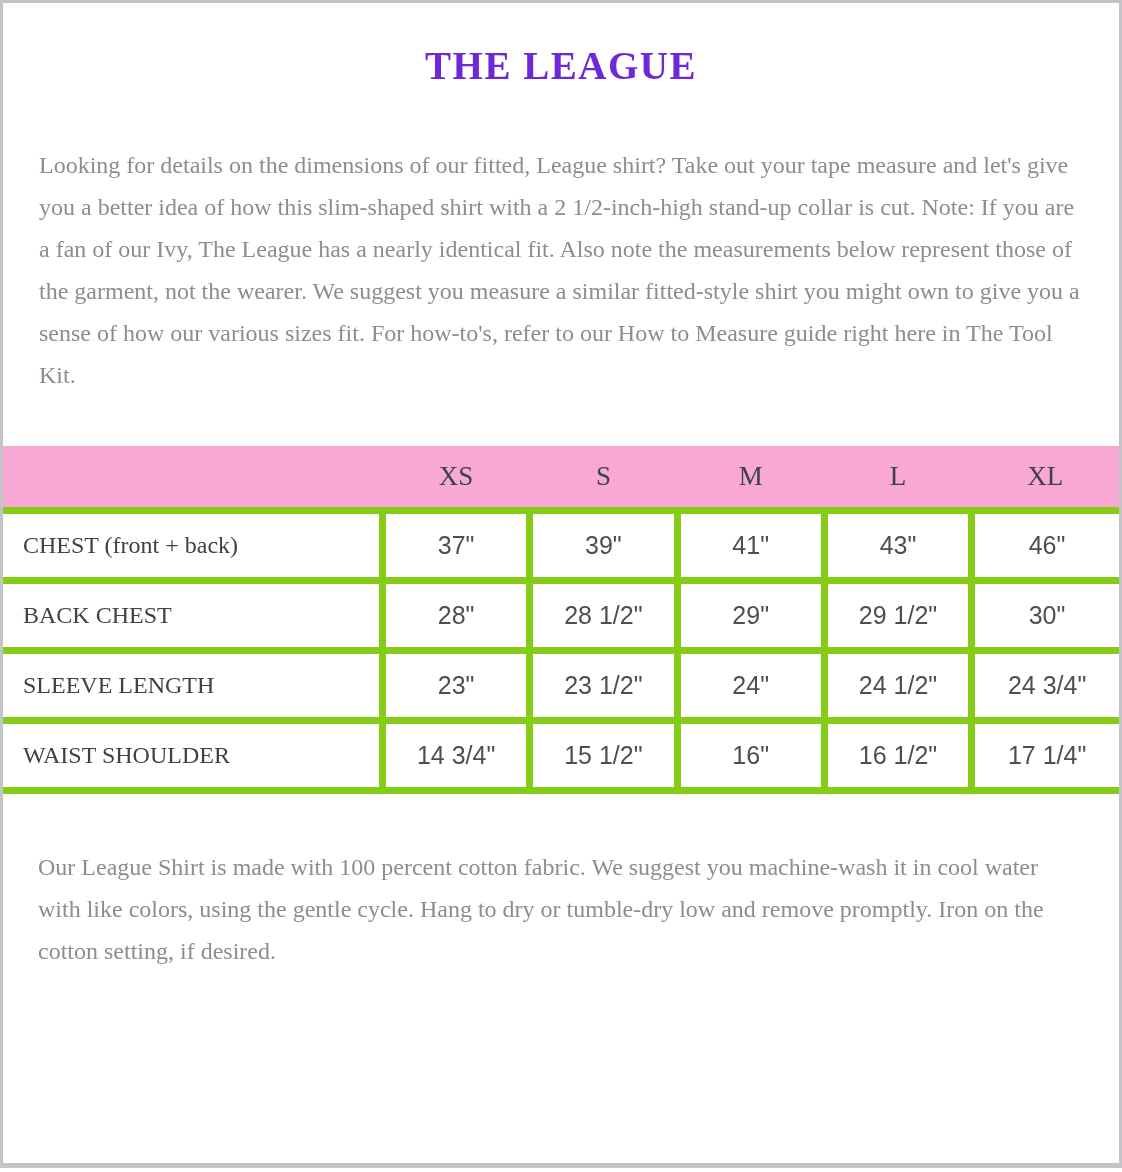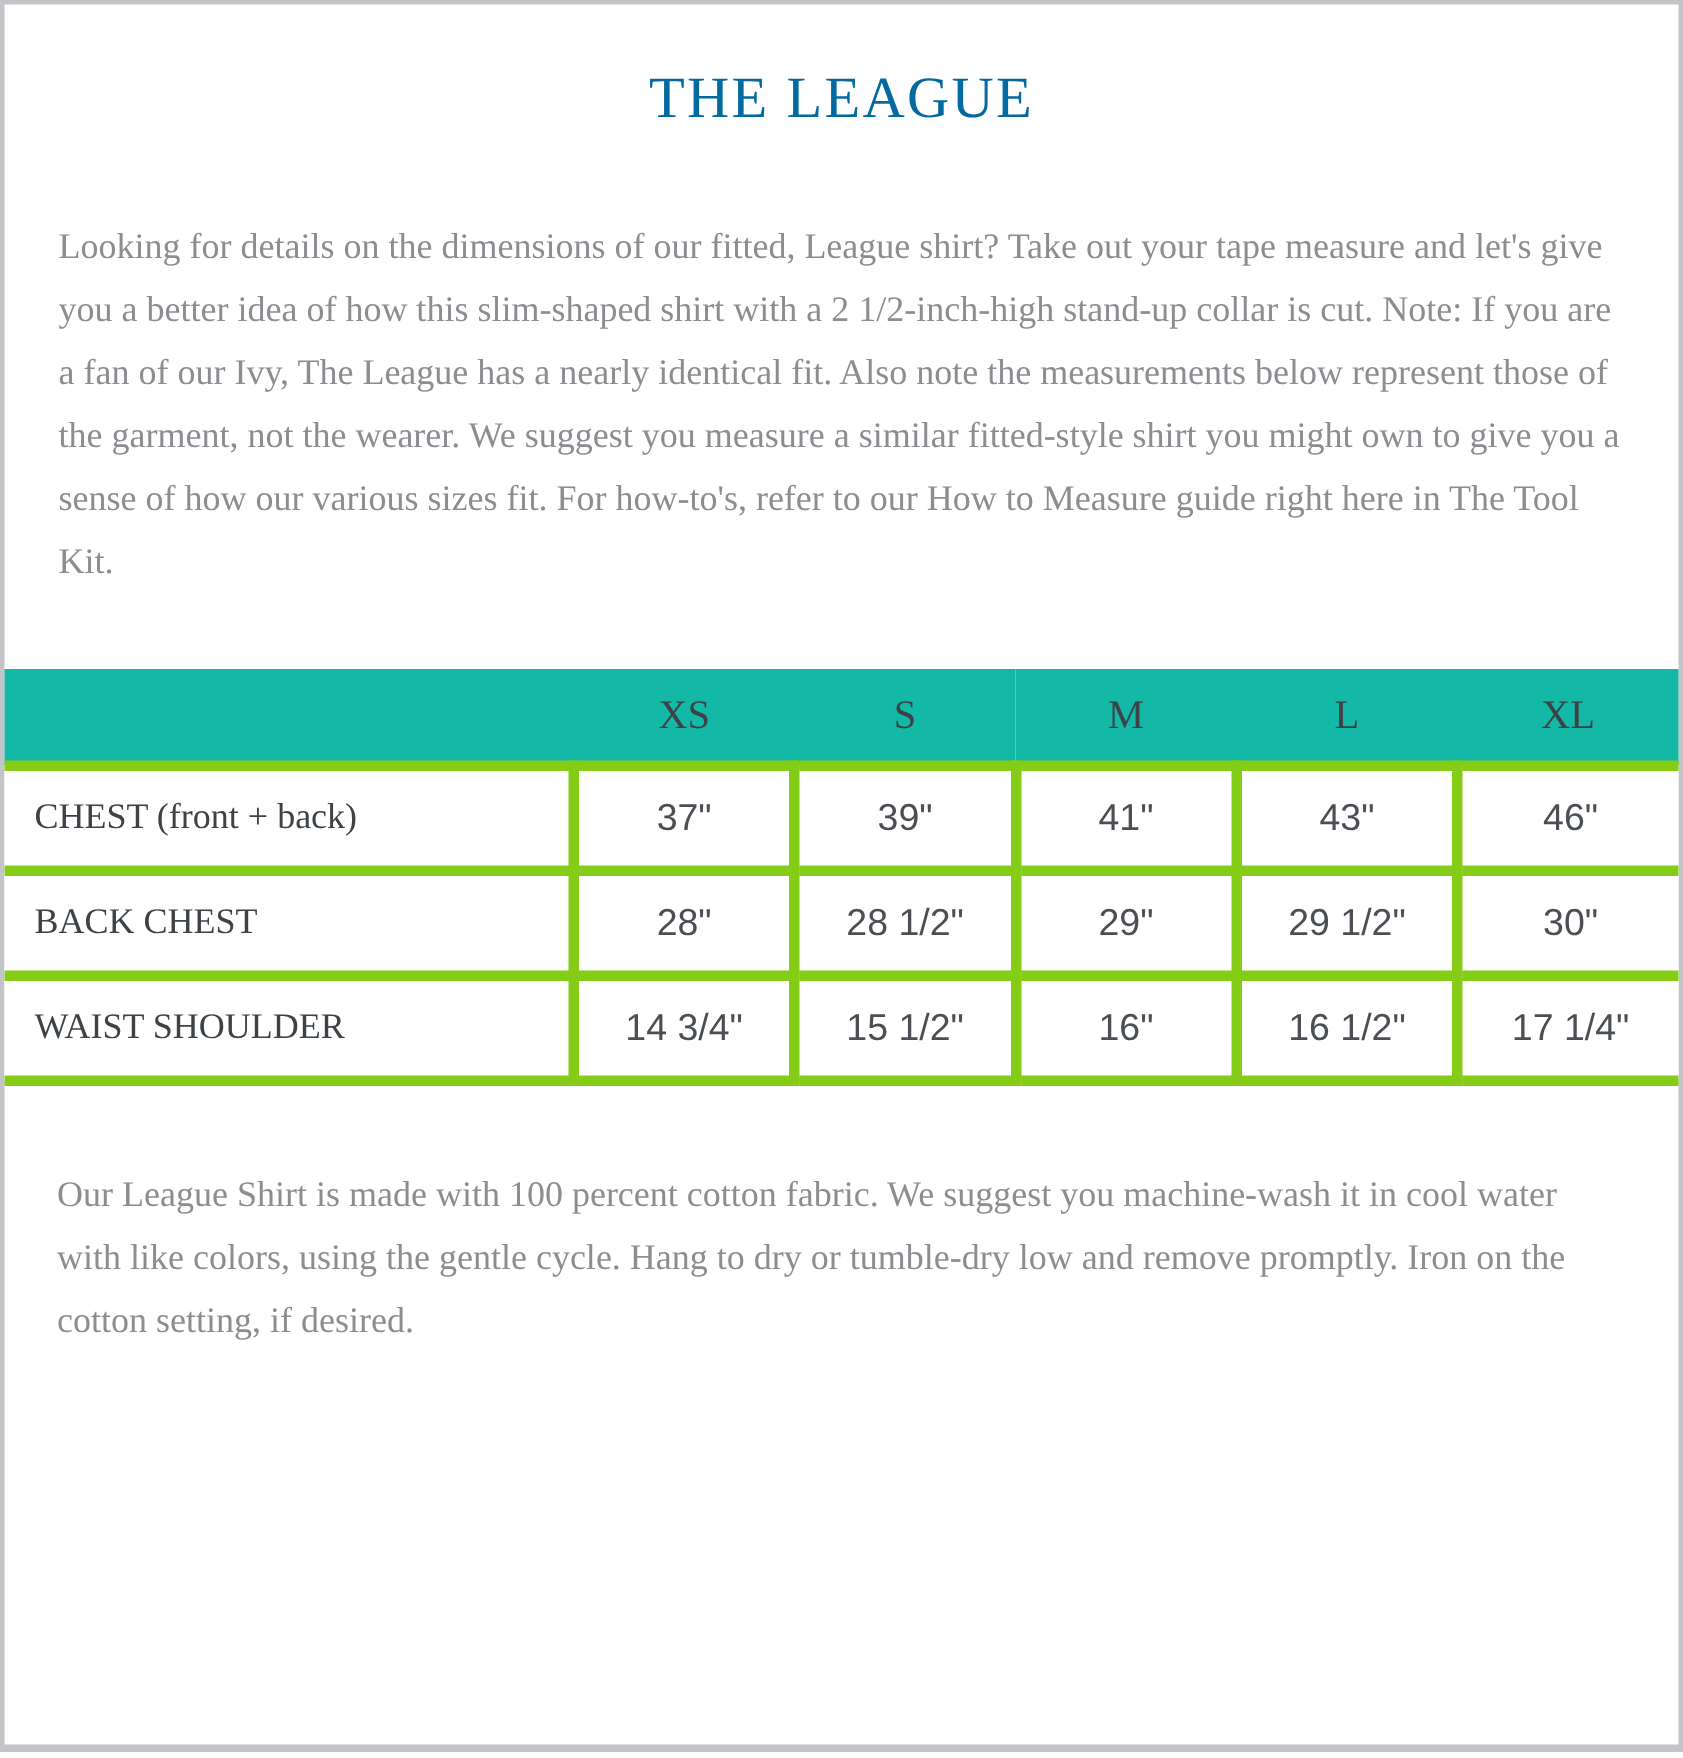--- a/index.html
+++ b/index.html
@@ -14,40 +14,40 @@
     width: 1122px;
     height: 1168px;
     background: #ffffff;
     border: 3px solid #c3c4c8;
     border-bottom-width: 5px;
   }
   .page-title {
     margin-top: 40px;
     text-align: center;
     font-size: 39px;
-    font-weight: normal;
+    font-weight: bold;
     letter-spacing: 1.5px;
-    color: #0369a1;
+    color: #6d28d9;
   }
   .body-text {
     margin: 0 35px;
     font-size: 24px;
     line-height: 42px;
     color: #8c8d91;
   }
   .intro-text { margin-top: 56px; margin-left: 36px; }
   .care-text  { margin-top: 52px; }
   table.size-chart {
     width: 100%;
     margin-top: 50px;
     border-collapse: collapse;
     table-layout: fixed;
   }
   table.size-chart th {
-    background: #14b8a6;
+    background: #f9a8d4;
     height: 64px;
     border: none;
     font-weight: normal;
     font-size: 27px;
     color: #3d4247;
     text-align: center;
     vertical-align: middle;
   }
   table.size-chart td {
     height: 70px;
@@ -111,20 +111,28 @@
       </tr>
       <tr>
         <td class="row-label">BACK CHEST</td>
         <td class="row-value">28"</td>
         <td class="row-value">28 1/2"</td>
         <td class="row-value">29"</td>
         <td class="row-value">29 1/2"</td>
         <td class="row-value">30"</td>
       </tr>
       <tr>
+        <td class="row-label">SLEEVE LENGTH</td>
+        <td class="row-value">23"</td>
+        <td class="row-value">23 1/2"</td>
+        <td class="row-value">24"</td>
+        <td class="row-value">24 1/2"</td>
+        <td class="row-value">24 3/4"</td>
+      </tr>
+      <tr>
         <td class="row-label">WAIST SHOULDER</td>
         <td class="row-value">14 3/4"</td>
         <td class="row-value">15 1/2"</td>
         <td class="row-value">16"</td>
         <td class="row-value">16 1/2"</td>
         <td class="row-value">17 1/4"</td>
       </tr>
     </tbody>
   </table>
 

